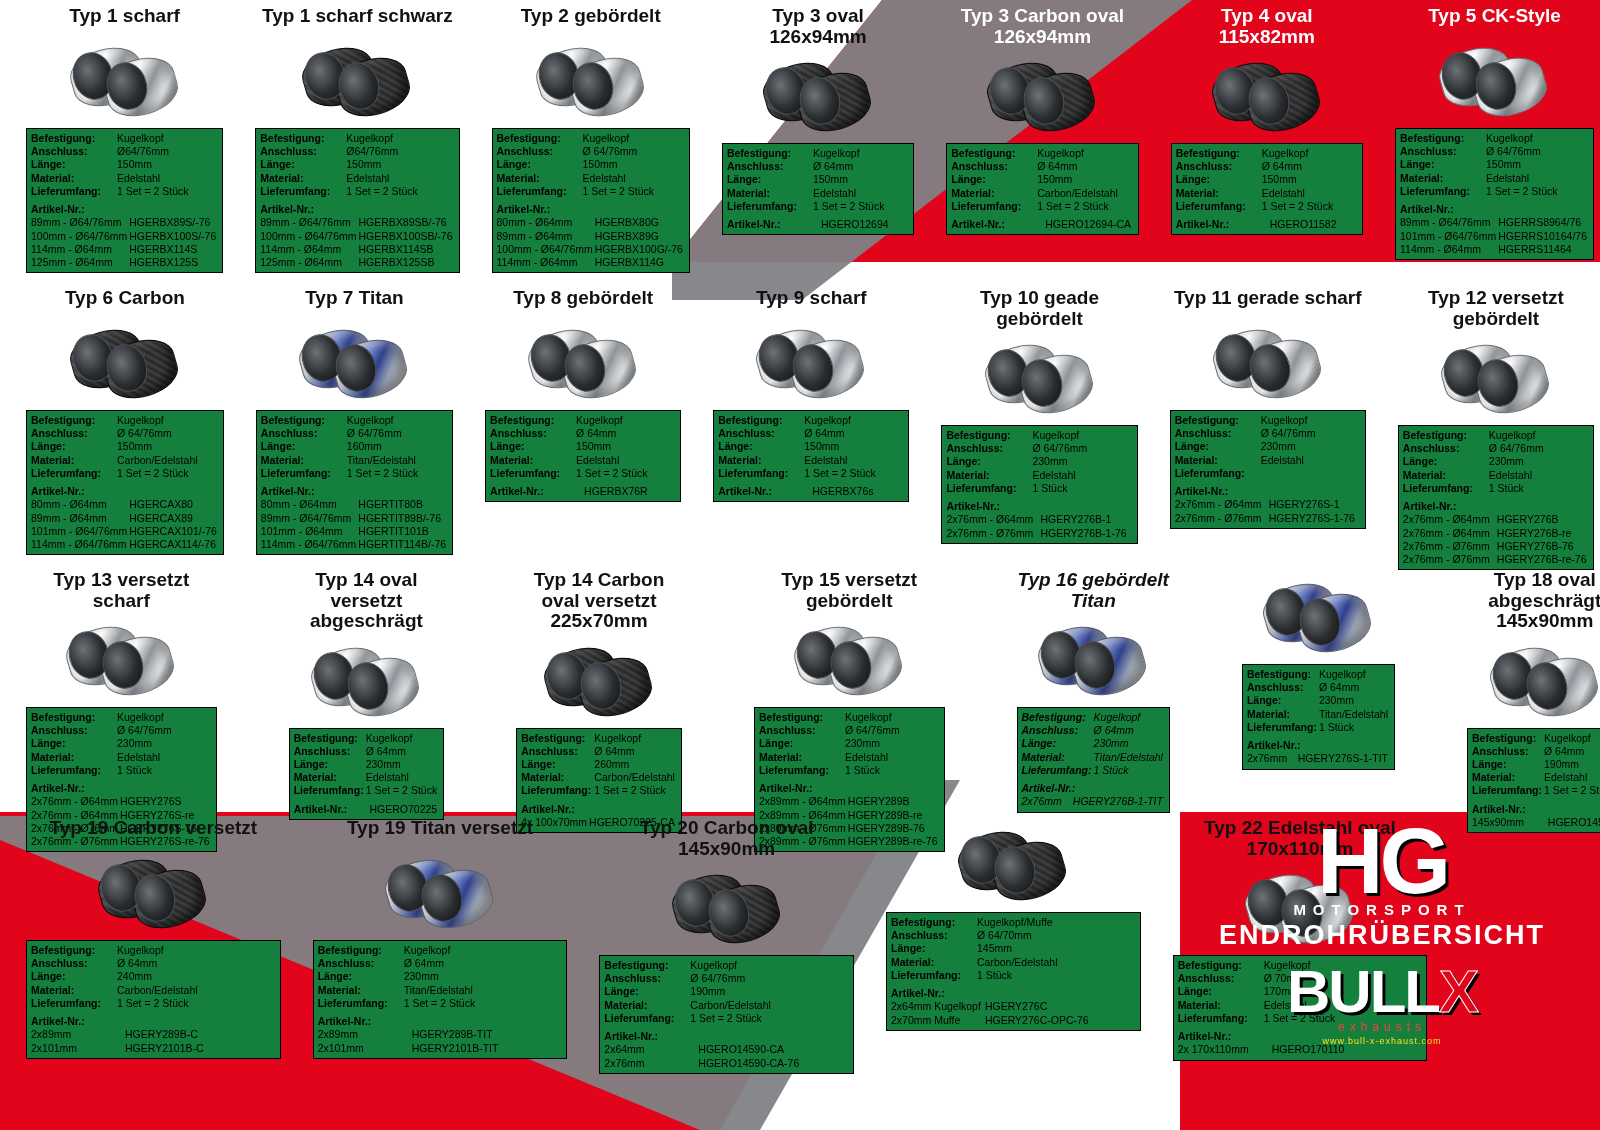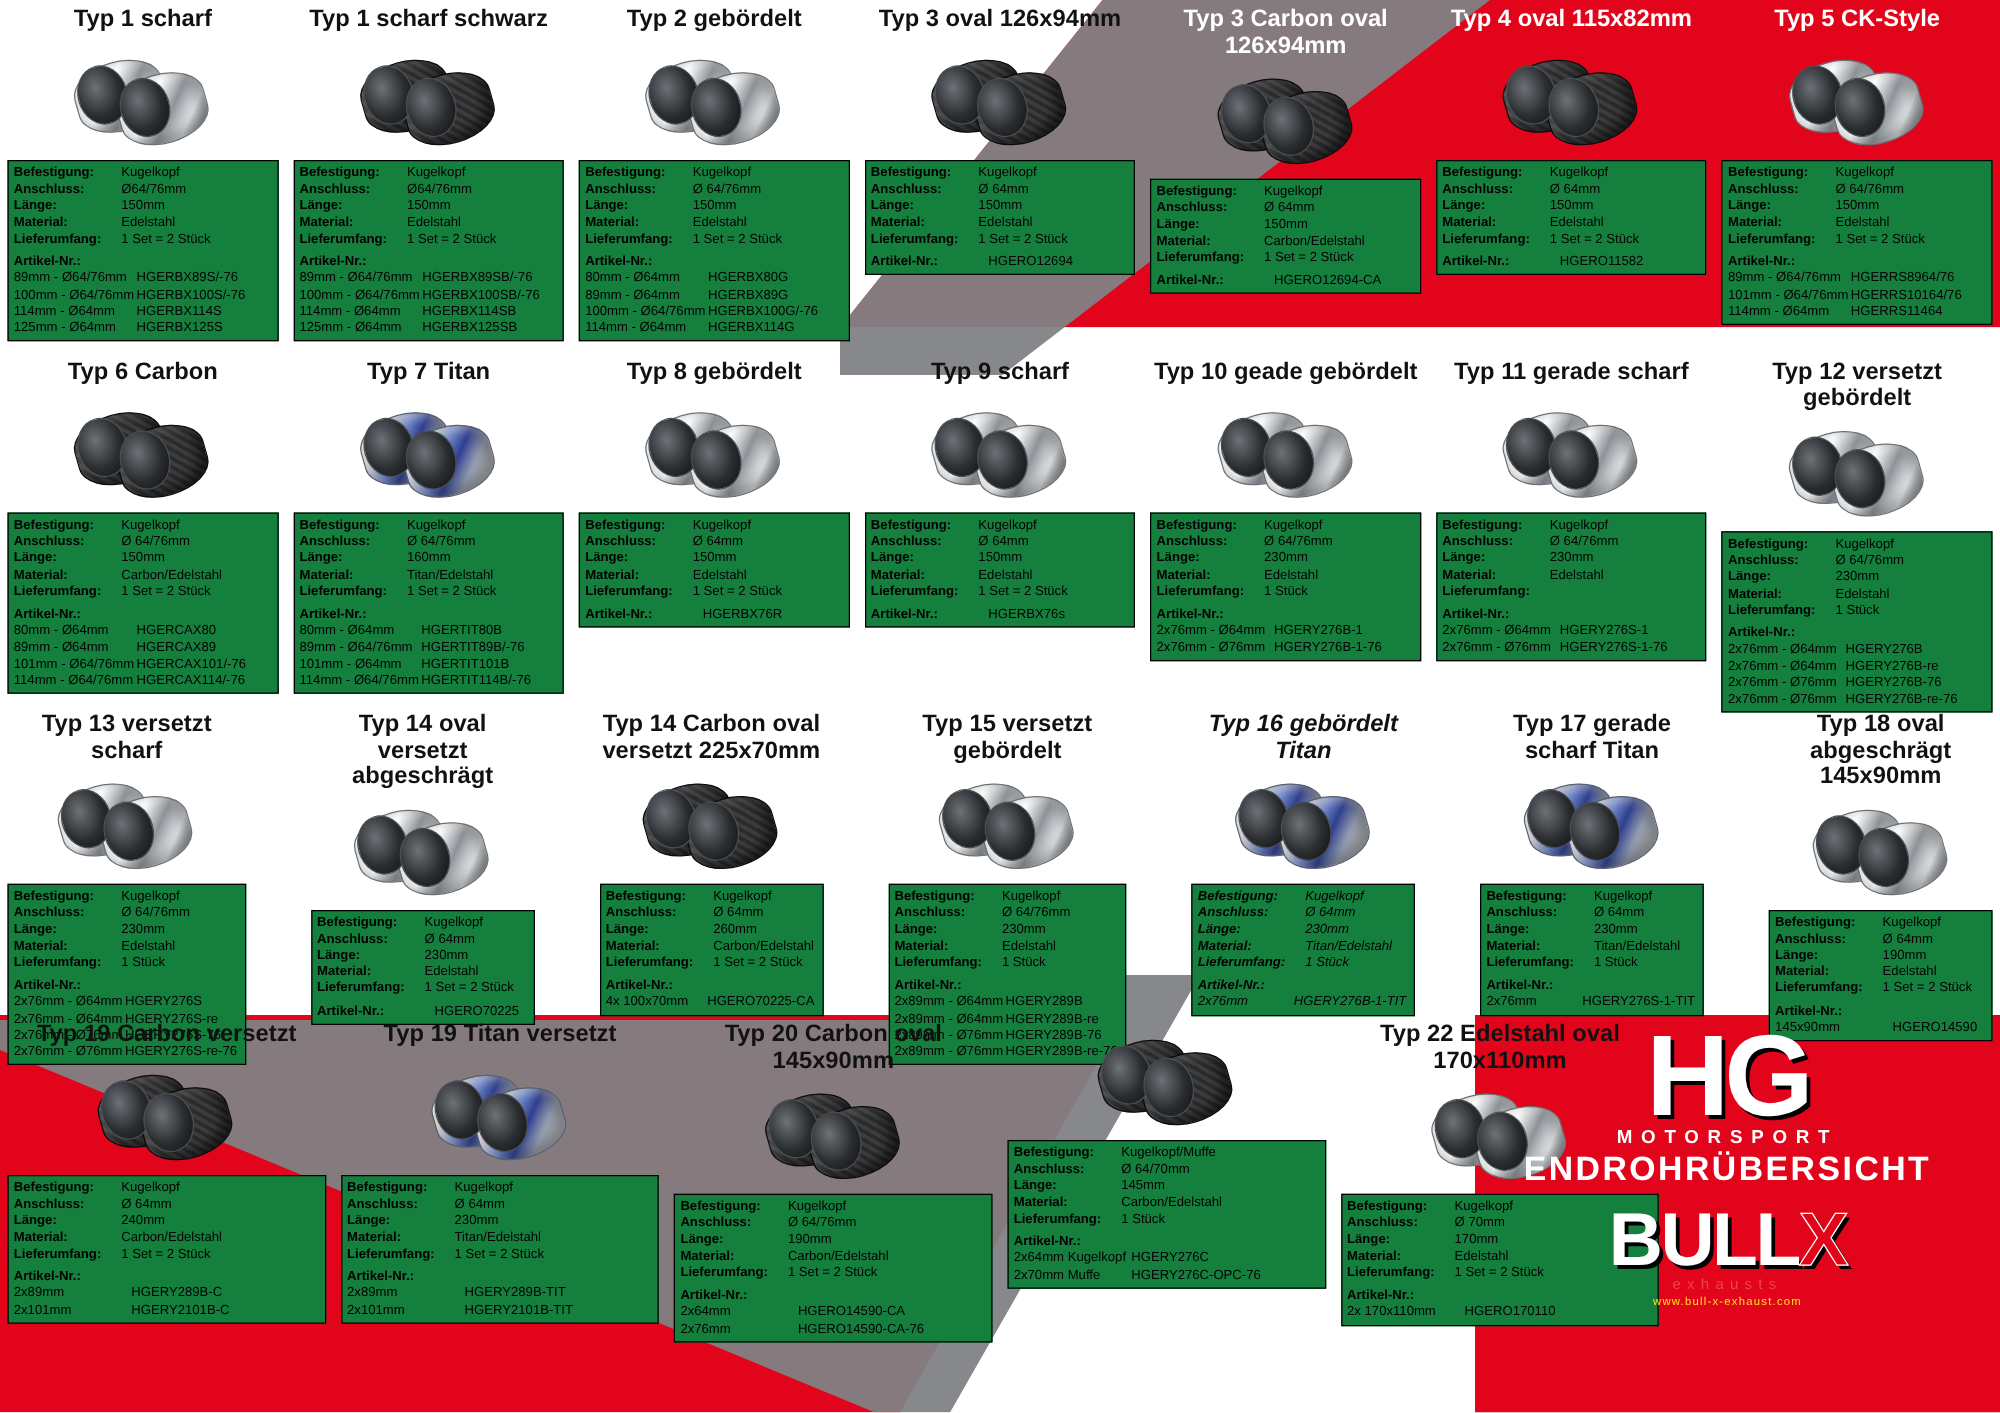--- a/index.html
+++ b/index.html
@@ -40,20 +40,21 @@
     position:absolute;left:1180px;top:812px;width:420px;height:318px;
     background:#e2041b;z-index:0;
   }
   .grid-wrap{position:relative;z-index:2;}
   
   .row{display:flex;}
   .card{
     position:relative;
     box-sizing:border-box;
     padding:4px 6px 0 6px;
+    margin-left:20px;
   }
   .card-title{
     text-align:center;
     font-size:19px;
     font-weight:bold;
     color:#111;
     line-height:1.08;
     min-height:26px;
     margin:2px 0 0 0;
   }
@@ -1148,21 +1149,20 @@
             <tbody>
               <tr>
                 <td class="c1">2x76mm</td>
                 <td class="c2">HGERY276B-1-TIT</td>
               </tr>
             </tbody>
           </table>
         </div>
       </div>
       <div class="card" style="width: 228.571px;">
-        <div class="card-title">Typ 17 gerade scharf Titan</div>
         <div class="img-box">
           <div class="tip">
             <div class="pipe p1 titan"></div>
             <div class="pipe p2 titan"></div>
             <div class="mouth m1"></div>
             <div class="mouth m2"></div>
           </div>
         </div>
         <div class="spec">
           <table>

